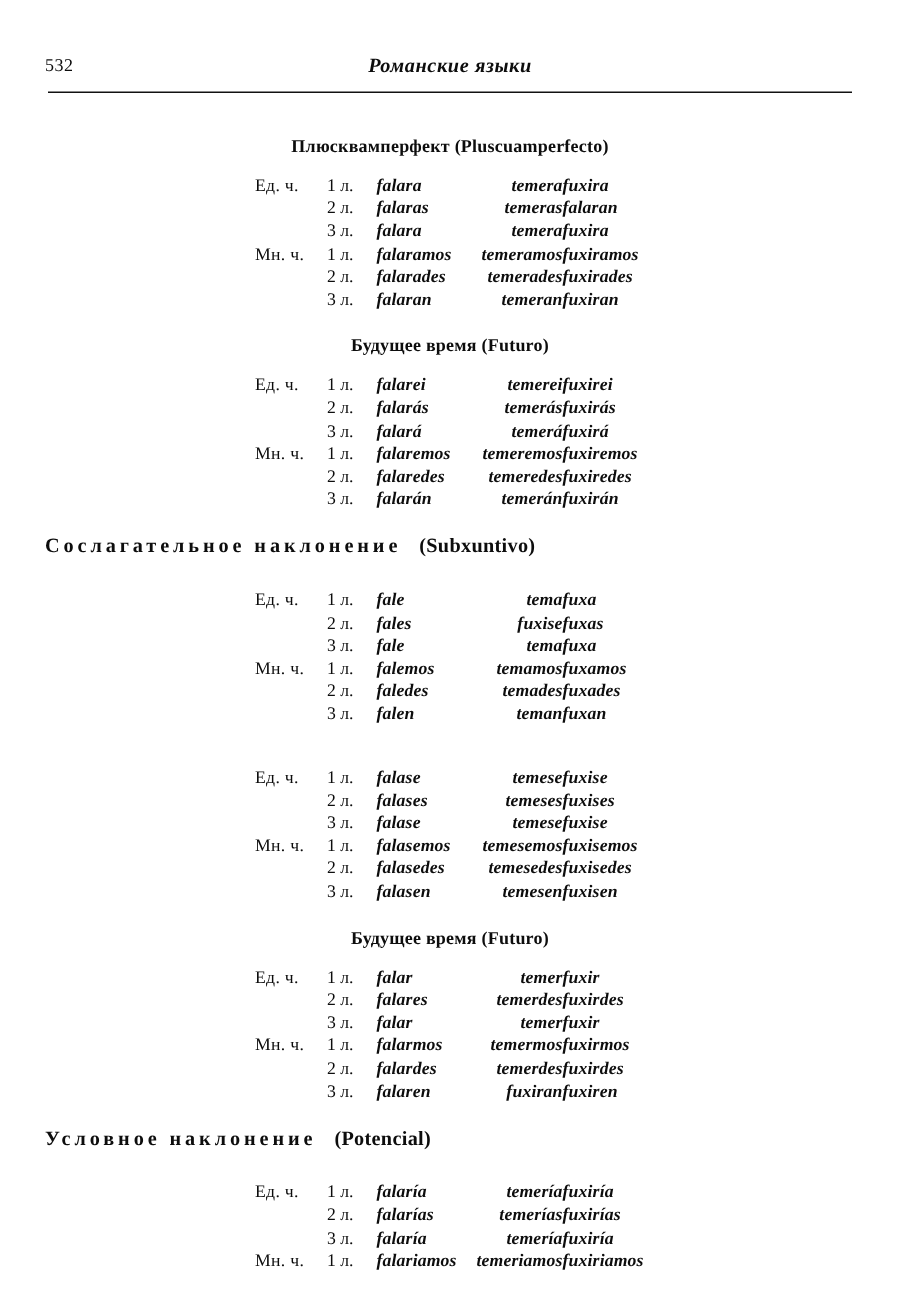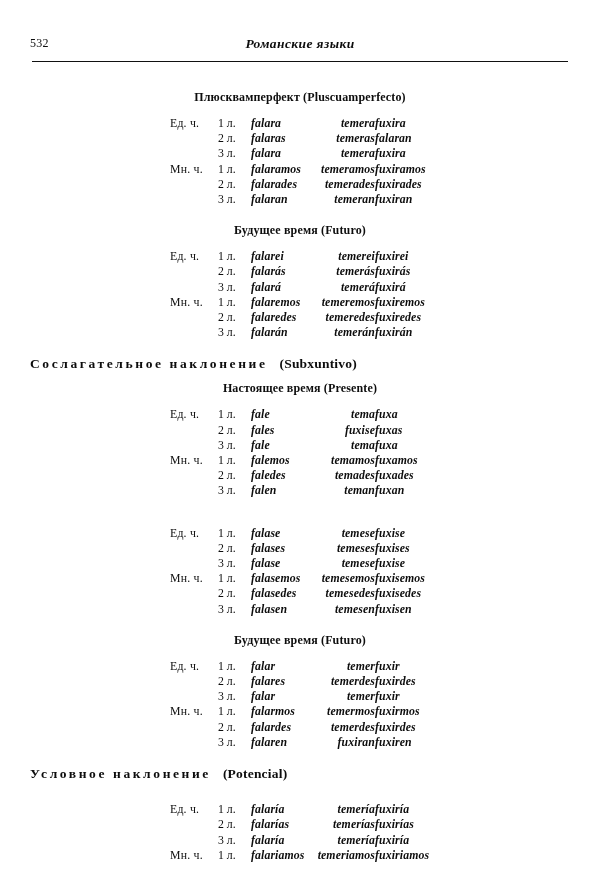--- a/index.html
+++ b/index.html
@@ -224,21 +224,20 @@
             <td class="person">3 л.</td>
             <td class="form c1">falarán</td>
             <td class="form c2">temerán</td>
             <td class="form c3">fuxirán</td>
           </tr>
         </tbody>
       </table>
       <div class="gap-c"></div>
       <div class="mood-heading"><span>Сослагательное наклонение</span>&nbsp;&nbsp;<span class="paren">(Subxuntivo)</span></div>
       <div class="gap-d"></div>
-      <div class="tense-heading">Настоящее время (Presente)</div>
       <div class="gap-b"></div>
       <table class="conj">
         <tbody>
           <tr>
             <td class="numlabel">Ед. ч.</td>
             <td class="person">1 л.</td>
             <td class="form c1">fale</td>
             <td class="form c2">tema</td>
             <td class="form c3">fuxa</td>
           </tr>

